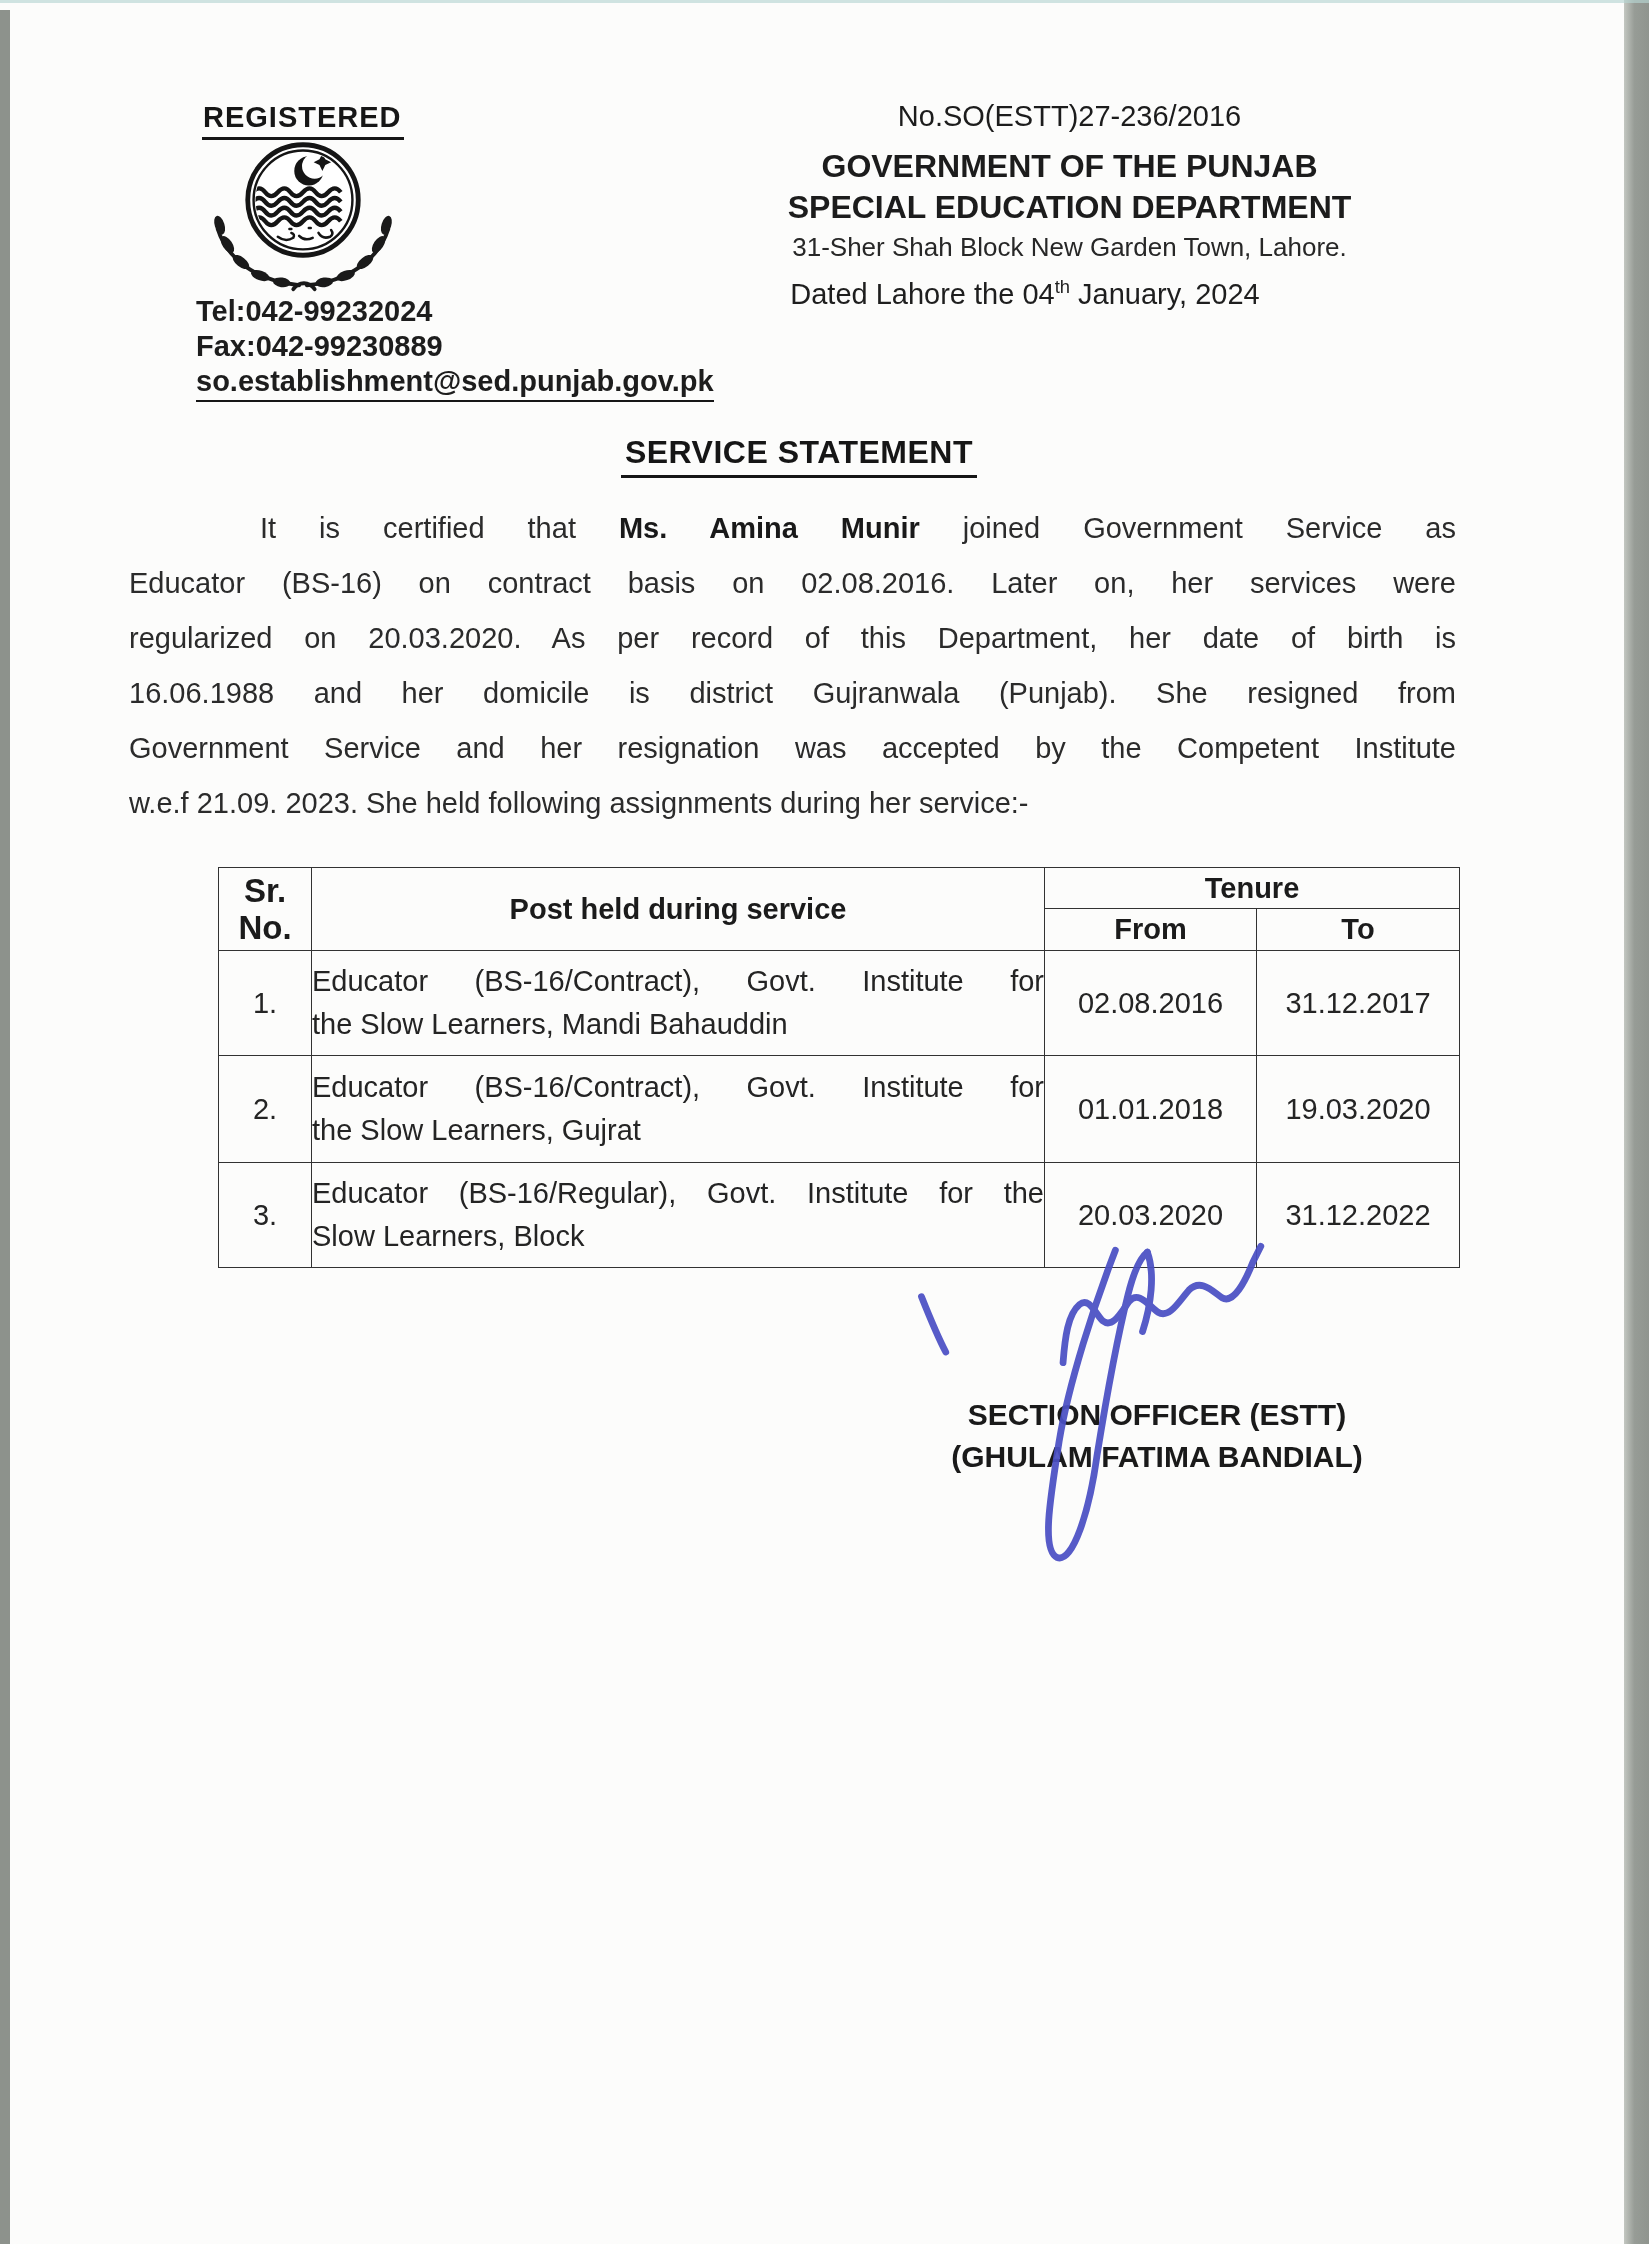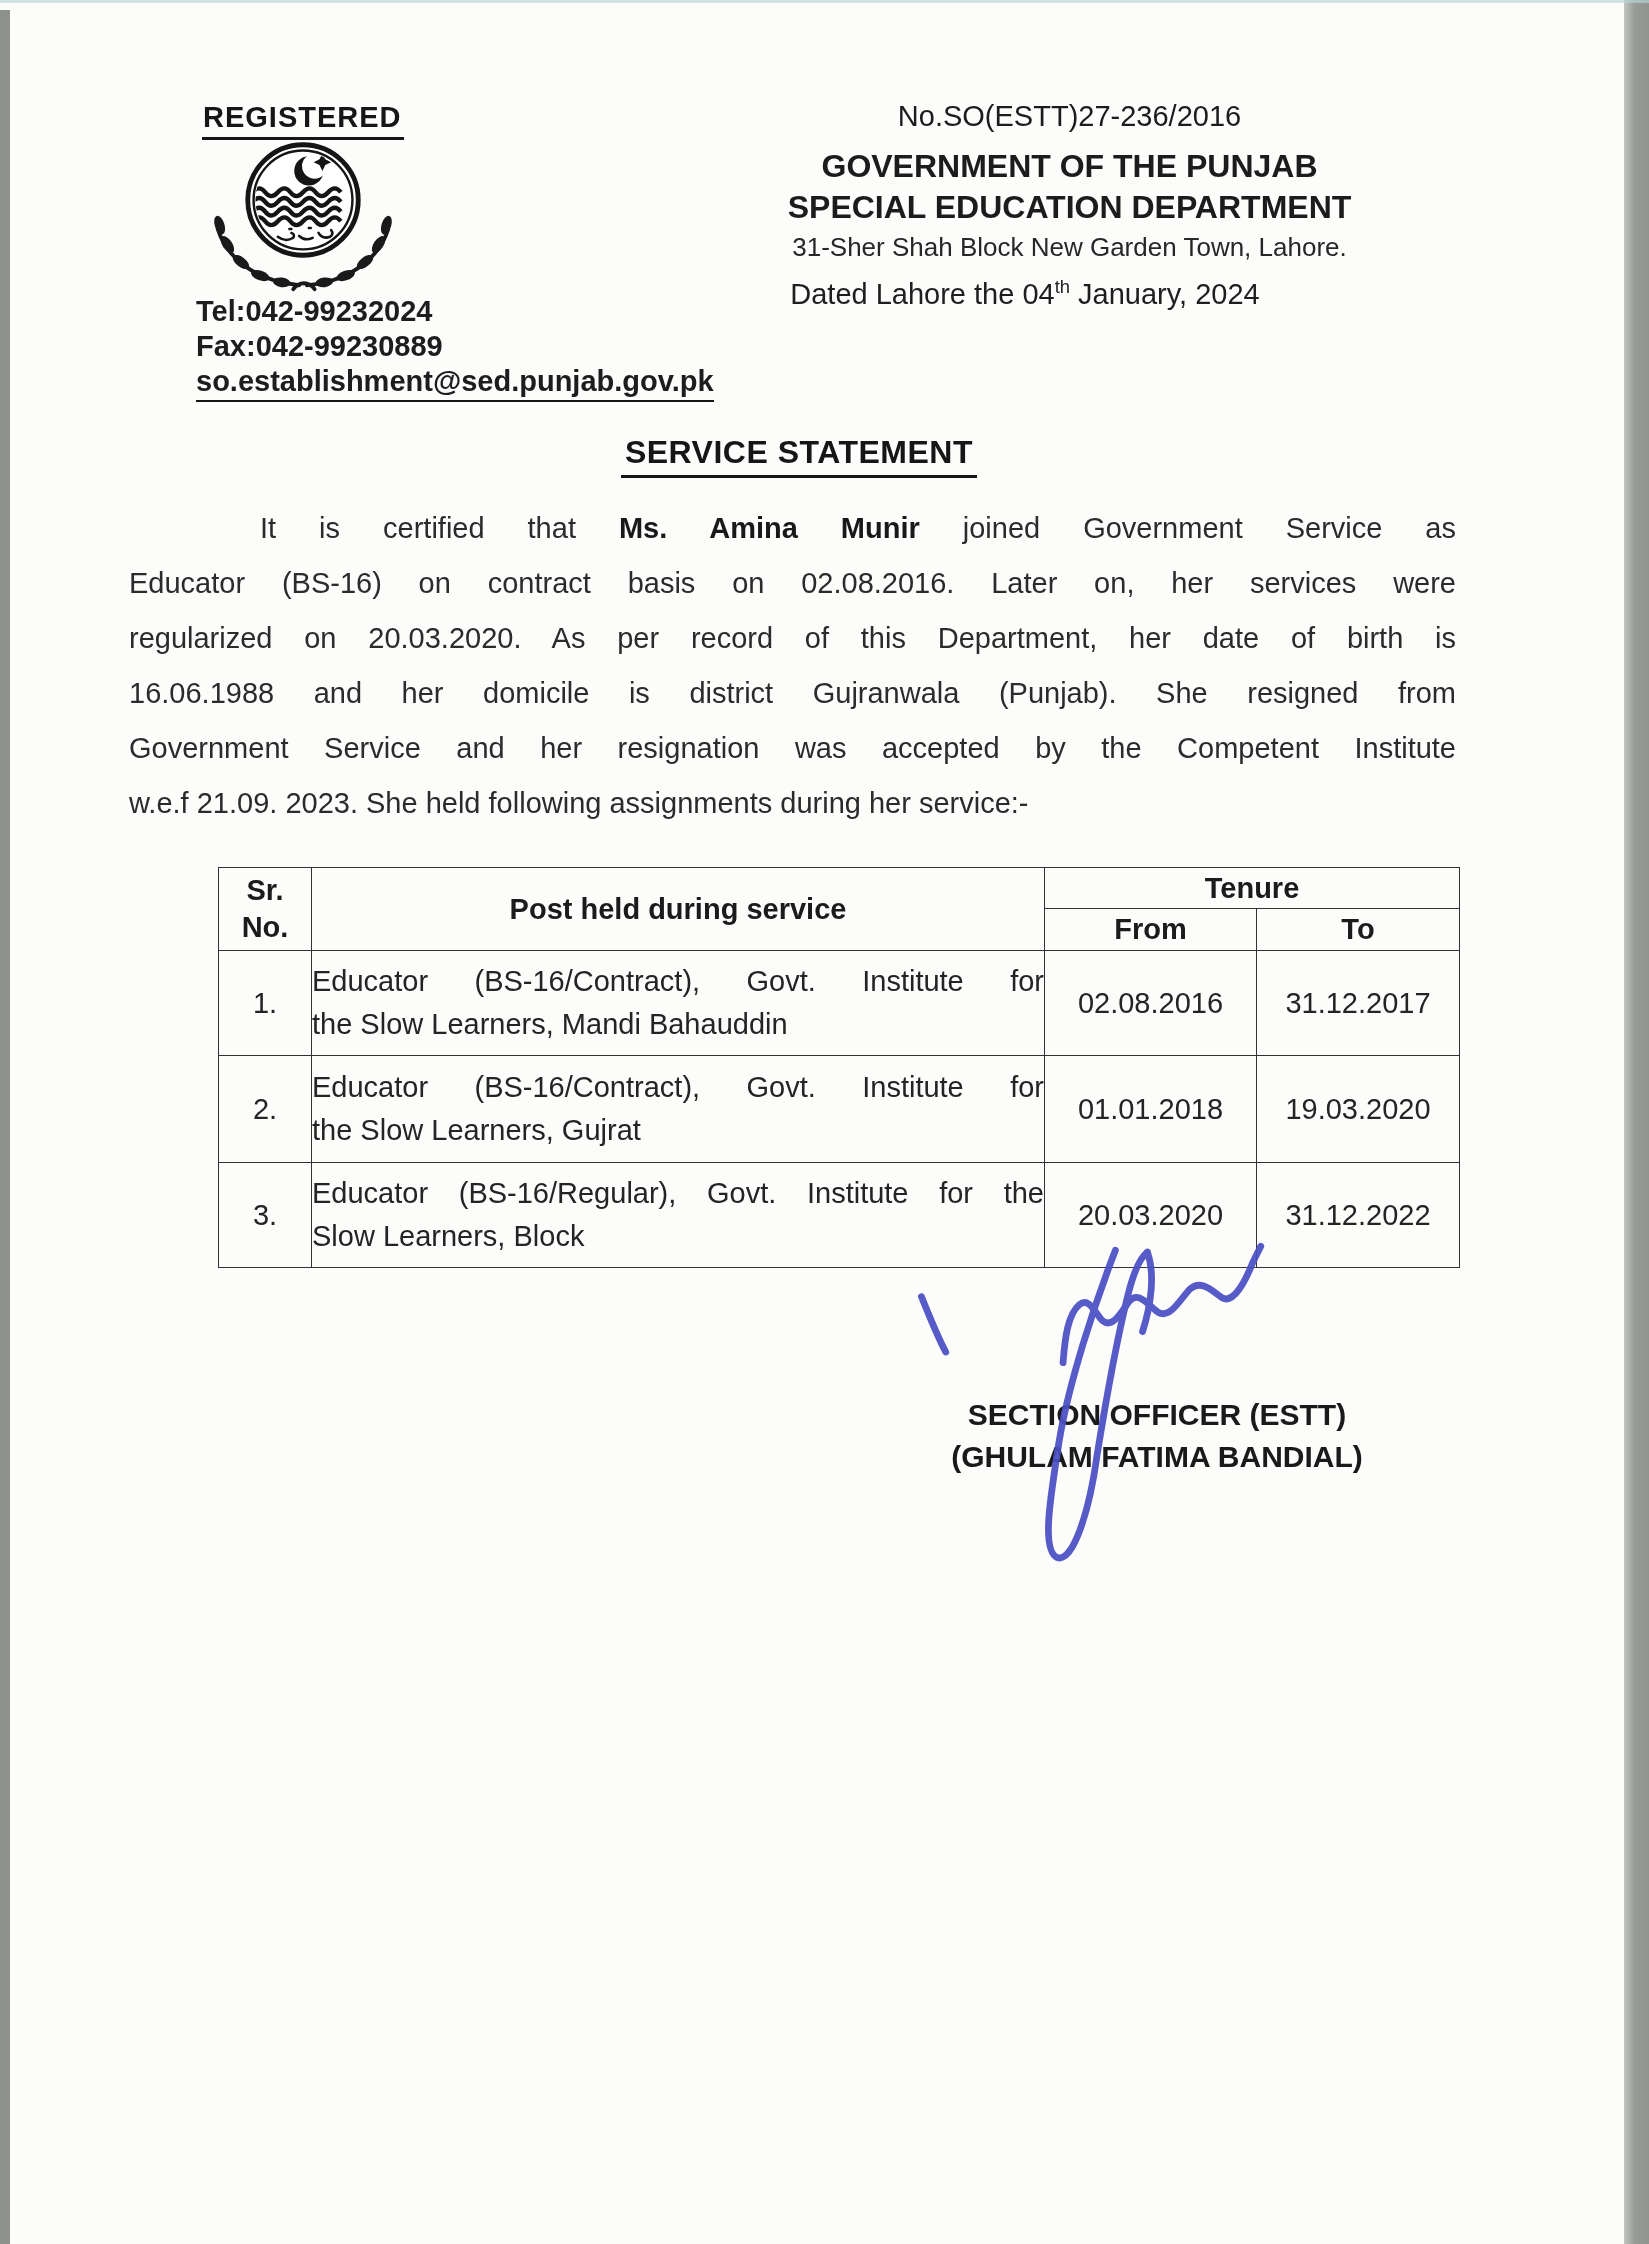--- a/index.html
+++ b/index.html
@@ -63,21 +63,21 @@
   .svc-table td,.svc-table th{
     border:1.9px solid #323232;
     padding:0;vertical-align:middle;
     font-weight:normal;
   }
   .svc-table th{font-weight:bold;color:#1b1b1b;}
   .col-sr{width:93px;}
   .col-post{width:733px;}
   .col-from{width:212px;}
   .col-to{width:203px;}
-  .th-sr{text-align:center;line-height:37px;font-size:29px;}
+  .th-sr{text-align:center;line-height:37px;font-size:33px;}
   .th-post{text-align:center;font-size:29px;}
   .th-tenure{height:40px;text-align:center;font-size:29px;}
   .th-sub{height:41px;text-align:center;font-size:29px;}
   .td-sr{text-align:center;height:104px;font-size:29px;}
   .td-post{padding:0 17.5px 0 20.4px;}
   .post-l1{line-height:43px;text-align:justify;text-align-last:justify;}
   .post-l2{line-height:43px;text-align:left;}
   .td-date{text-align:center;}
 
   

